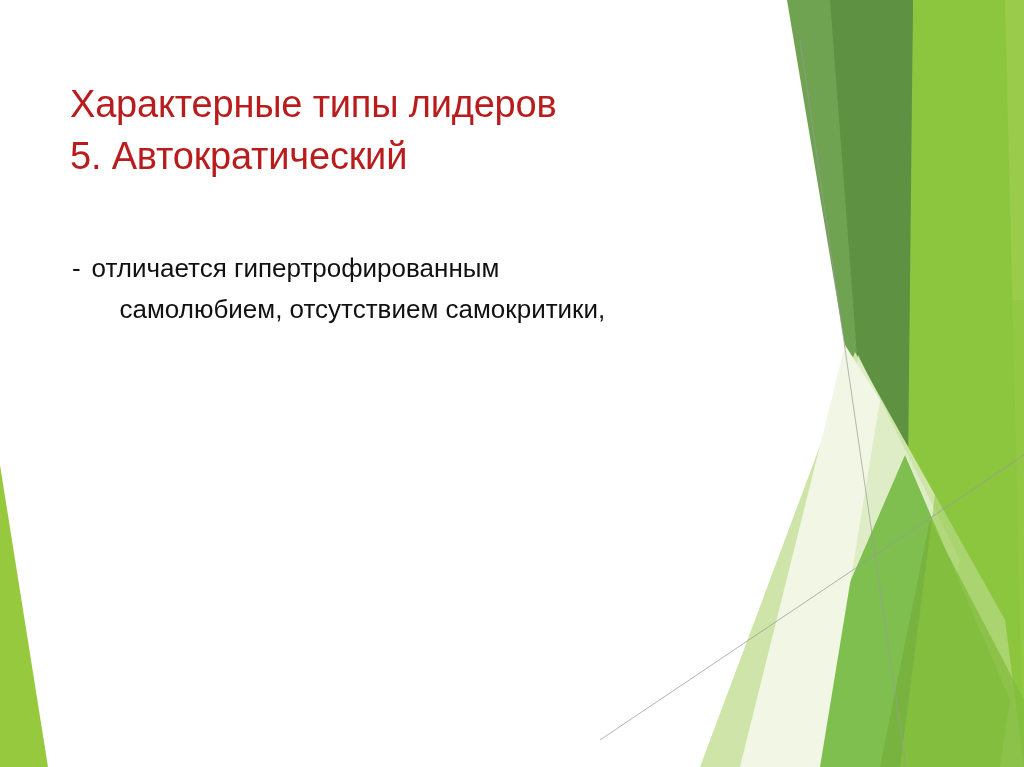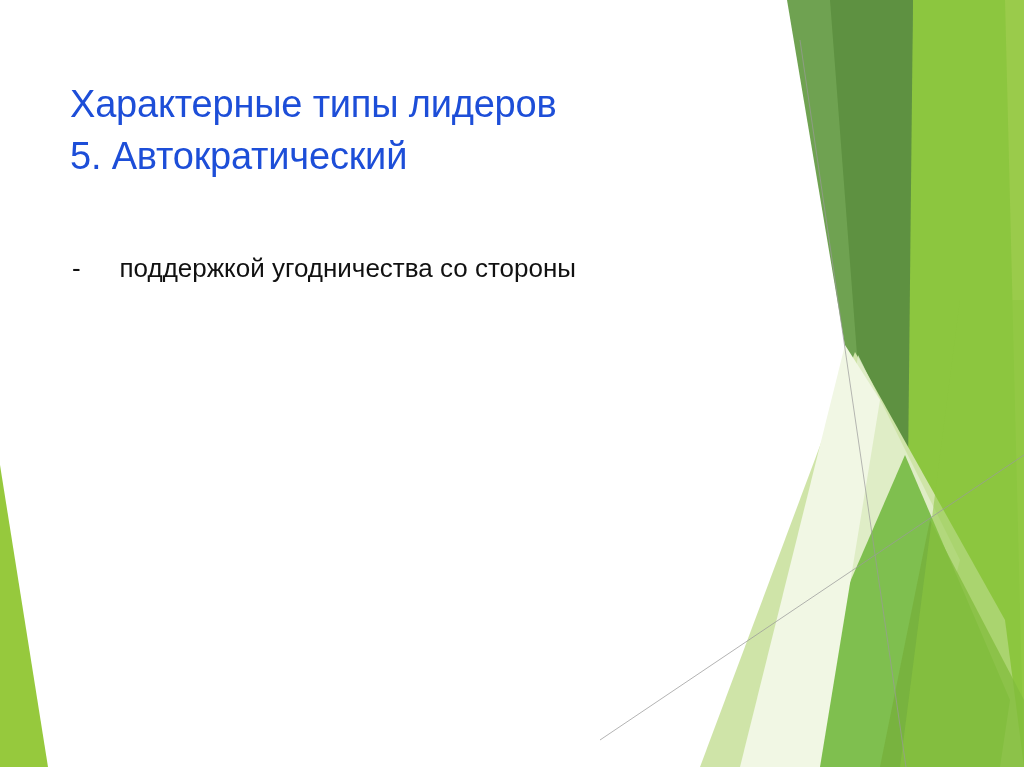--- a/index.html
+++ b/index.html
@@ -107,28 +107,29 @@
     <polygon points="960,300 1024,300 1024,767 900,767" fill="#8CC63F" opacity="0.55"></polygon>
 
     <line x1="1024" y1="455" x2="600" y2="740" stroke="#9A9A9A" stroke-width="1" opacity="0.75"></line>
 
     <line x1="800" y1="40" x2="906" y2="767" stroke="#9A9A9A" stroke-width="1" opacity="0.7"></line>
 
   </svg>
 
   <div id="content">
 
-    <div id="title-block" style="color: #1d4ed8;">
+    <div id="title-block" style="color: #b91c1c;">
       <div class="title-line">Характерные типы лидеров</div>
       <div class="title-line">5. Автократический</div>
     </div>
 
     <div id="body-block" style="color: rgb(17, 17, 17);">
       <div class="body-para">
         <span class="bullet-dash">-</span>
         <span class="body-text">
-          <span class="l3">поддержкой угодничества со стороны</span>
+          <span class="l1">отличается гипертрофированным</span>
+          <span class="l2">самолюбием, отсутствием самокритики,</span>
         </span>
       </div>
     </div>
 
   </div>
 </div>
 
 </body></html>

